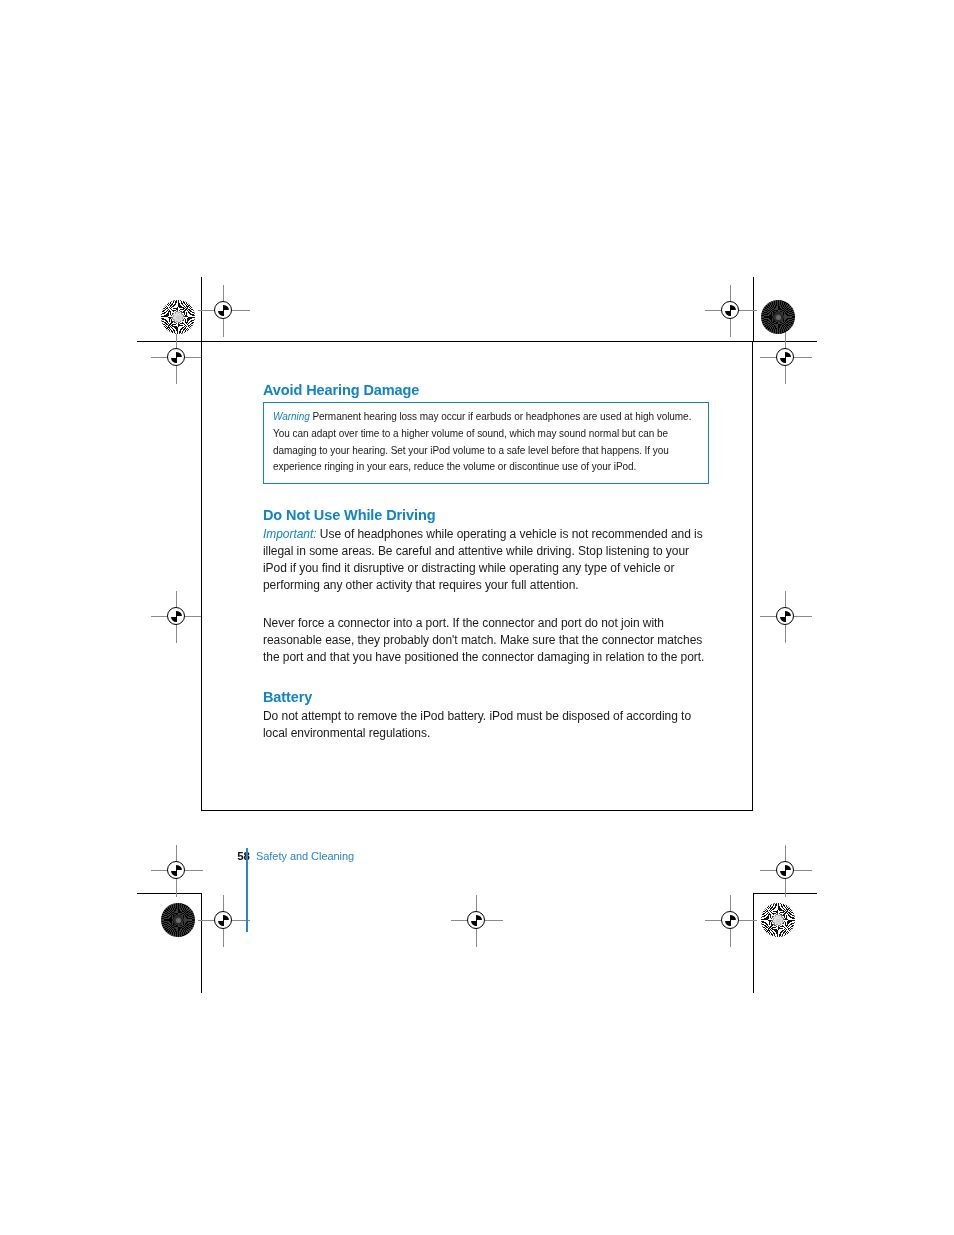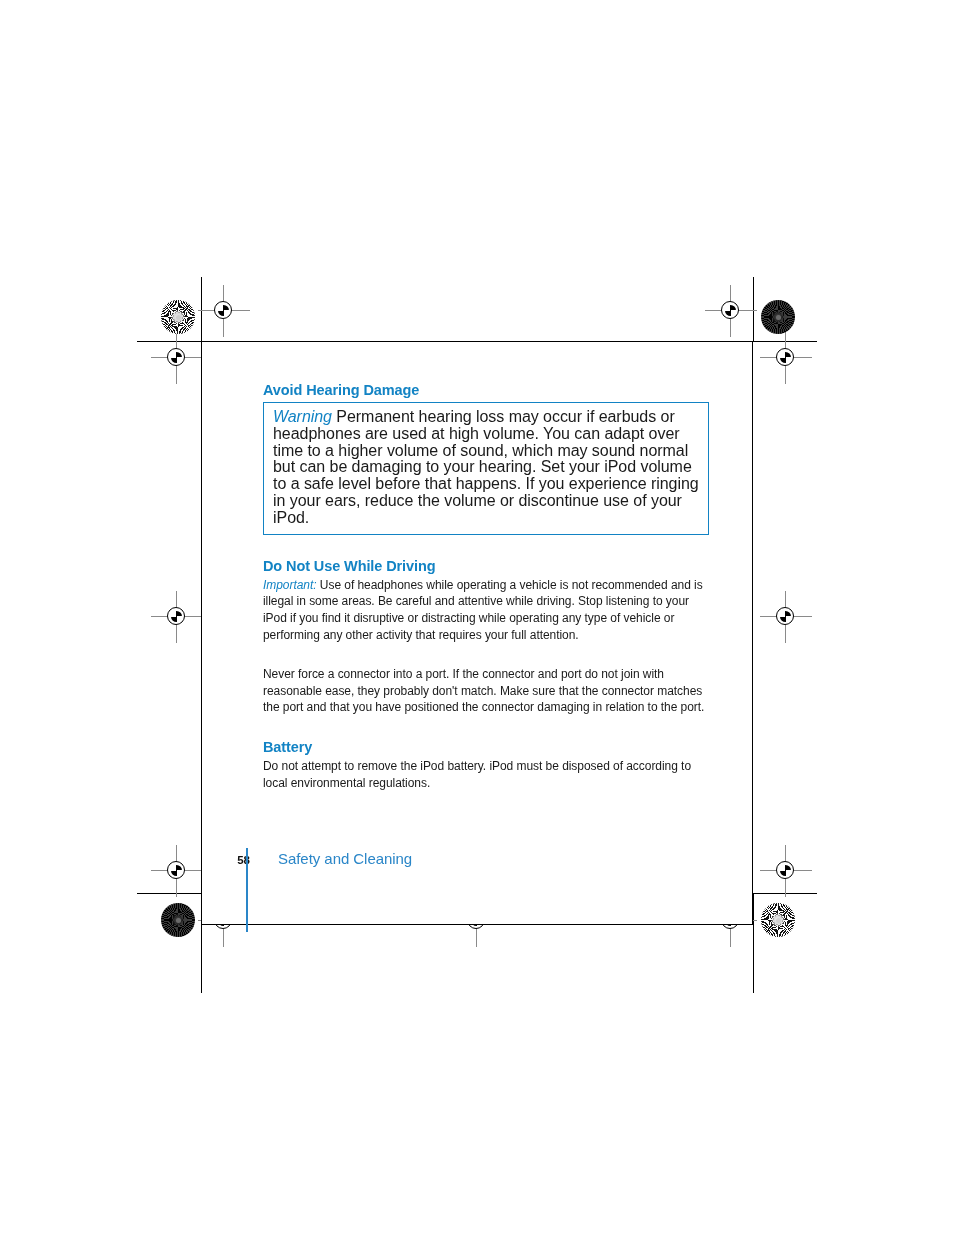--- a/index.html
+++ b/index.html
@@ -109,21 +109,21 @@
     white-space: nowrap;
     letter-spacing: 0.1px;
   }
 
   
   .page-frame {
     position: absolute;
     left: 201px;
     top: 341px;
     width: 552px;
-    height: 584px;
+    height: 470px;
     border: 1.4px solid #000000;
     box-sizing: border-box;
     background: #ffffff;
   }
 
   .page-body {
     position: absolute;
     left: 61px;
     top: 39px;
     width: 446px;
@@ -155,21 +155,21 @@
   
   .warning-box {
     border: 1.2px solid #1283c4;
     box-sizing: border-box;
     padding: 6px 9px 7px 9px;
     margin-top: 2px;
     width: 446px;
   }
   .warning-box p {
     margin: 0;
-    font-size: 16px;
+    font-size: 10px;
     line-height: 16.8px;
     color: #1a1a1a;
     letter-spacing: -0.05px;
   }
 
   
   .page-footer {
     position: absolute;
     left: 28px;
     top: 508px;
@@ -185,23 +185,23 @@
   }
   .footer-rule {
     position: absolute;
     left: 246px;
     top: 848px;
     width: 1.6px;
     height: 84px;
     background: #2a86c8;
   }
   .footer-title {
-    font-size: 15px;
+    font-size: 11px;
     color: #2a86c8;
-    margin-left: 28px;
+    margin-left: 6px;
     letter-spacing: -0.05px;
   }
 </style>
 </head>
 <body>
 
 <div class="proof-sheet">
 
   <div class="crop-line h" style="left:137px;  top:341px; width:64px;"></div>
   <div class="crop-line v" style="left:201px;  top:277px; height:64px;"></div>

